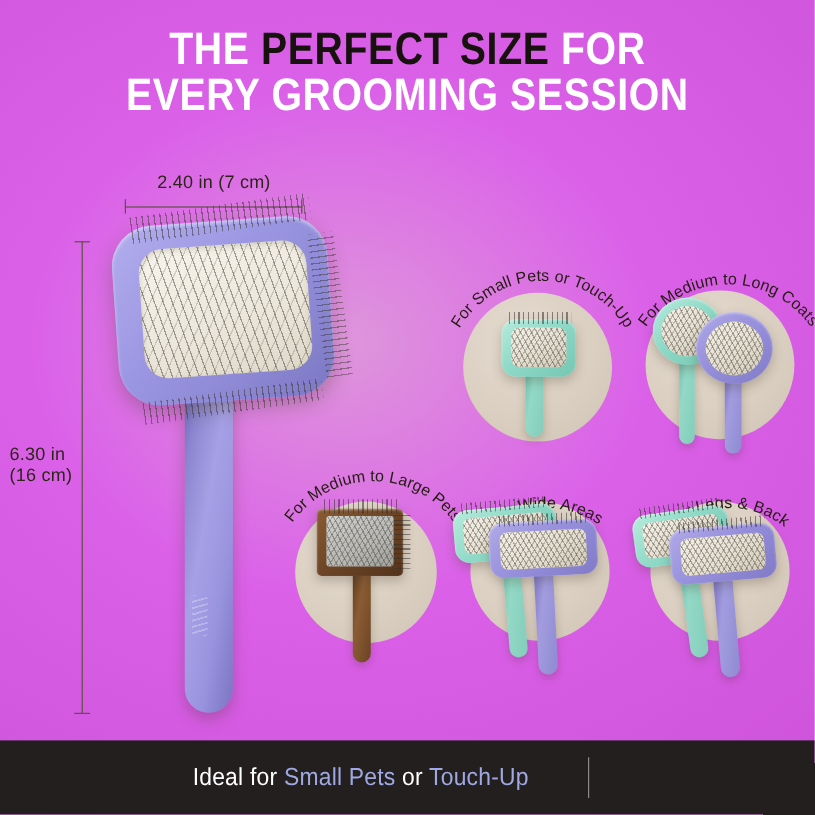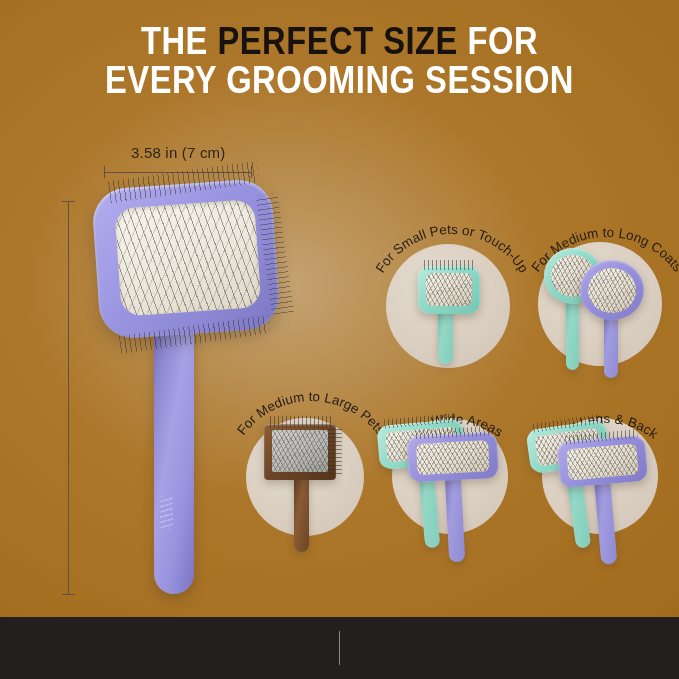--- a/index.html
+++ b/index.html
@@ -5,21 +5,21 @@
   html, body {
     margin: 0;
     padding: 0;
     background: #ffffff;
   }
   #infographic {
     position: relative;
     width: 679px;
     height: 679px;
     overflow: hidden;
-    background: #a16207;
+    background: #d946ef;
     font-family: "Liberation Sans", sans-serif;
     -webkit-font-smoothing: antialiased;
   }
   
   #bg-vignette {
     position: absolute;
     inset: 0;
     background:
       radial-gradient(ellipse 85% 70% at 42% 42%, rgba(226,216,203,0.55) 0%, rgba(226,216,203,0.18) 45%, rgba(160,146,130,0.18) 100%);
     pointer-events: none;
@@ -227,25 +227,29 @@
 
 <div id="infographic">
 
   <div id="bg-vignette"></div>
 
   <div class="title-block">
     <div class="title-line"><span class="t-white">THE </span><span class="t-dark">PERFECT SIZE</span><span class="t-white"> FOR</span></div>
     <div class="title-line t-white">EVERY GROOMING SESSION</div>
   </div>
 
-  <div class="dim-label" id="dim-width-label">3.58 in (7 cm)</div>
+  <div class="dim-label" id="dim-width-label">2.40 in (7 cm)</div>
   <div class="guide-line" id="guide-h"></div>
   <div class="guide-line" id="guide-h-cap-l"></div>
   <div class="guide-line" id="guide-h-cap-r"></div>
 
+  <div class="dim-label" id="dim-height-label">
+    <div>6.30 in</div>
+    <div>(16 cm)</div>
+  </div>
   <div class="guide-line" id="guide-v"></div>
   <div class="guide-line" id="guide-v-cap-t"></div>
   <div class="guide-line" id="guide-v-cap-b"></div>
 
   <div id="hero-brush">
     <div id="hero-handle">
       <div id="hero-handle-grip"></div>
     </div>
     <div id="hero-head">
       <div id="hero-head-frame"></div>
@@ -339,16 +343,19 @@
     </div>
     <div class="mini" style="left:34px; top:38px; width:94px; height:128px; transform:rotate(-5deg);">
       <div class="mini-handle purp-handle" style="left:34px; top:40px; width:16px; height:86px;"></div>
       <div class="mini-head purp-frame" style="left:0px; top:0px; width:88px; height:46px; border-radius:12px;"></div>
       <div class="mini-pad" style="left:9px; top:8px; width:70px; height:31px; border-radius:6px;"></div>
       <div class="mini-fringe" style="left:9px; top:-6px; width:72px; height:9px;"></div>
     </div>
   </div>
 
   <div id="bottom-bar">
+    <div id="bar-slot-left">
+      <span class="bar-text"><span>Ideal for </span><span class="bar-accent">Small Pets</span><span> or </span><span class="bar-accent">Touch-Up</span></span>
+    </div>
     <div id="bar-divider"></div>
   </div>
 
 </div>
 
 </body></html>

